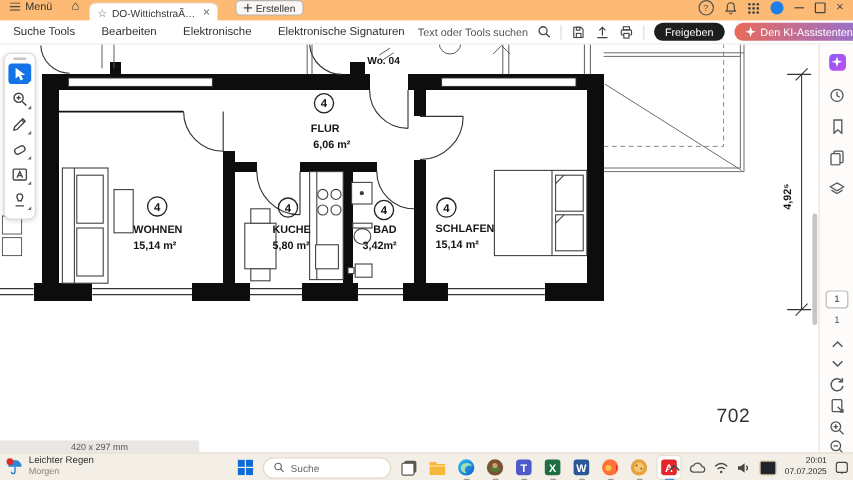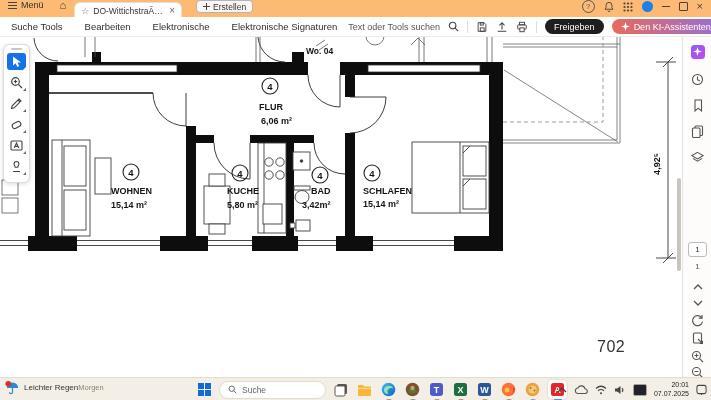--- a/index.html
+++ b/index.html
@@ -44,21 +44,21 @@
   .rb-ico{position:absolute;left:7px;width:15px;height:15px;display:flex;align-items:center;justify-content:center;}
   .ai-chip{width:14px;height:14px;border-radius:3.5px;background:linear-gradient(135deg,#8a5cf6,#c44bf0);display:flex;align-items:center;justify-content:center;}
   .page-box{position:absolute;left:5px;top:206px;width:17px;height:13px;border:1px solid #bbb;border-radius:3px;background:#fff;font-size:8px;color:#333;display:flex;align-items:center;justify-content:center;}
   .page-total{position:absolute;left:0;top:226px;width:29px;text-align:center;font-size:8px;color:#555;}
   .scroll-thumb{position:absolute;left:677px;top:178px;width:4px;height:93px;background:#c9c4bf;border-radius:2px;z-index:11;}
   
   .statusbar{position:absolute;left:0;top:367px;width:166px;height:10px;background:#e9e6e4;display:flex;align-items:center;justify-content:center;font-size:7.5px;color:#555;z-index:12;}
   
   .taskbar{position:absolute;left:0;top:377px;width:711px;height:23px;background:#f4efe6;border-top:1px solid #e3ddd0;z-index:40;}
   .weather{position:absolute;left:5px;top:2px;display:flex;align-items:center;gap:4px;}
-  .weather-txt{display:flex;flex-direction:row;line-height:1.1;}
+  .weather-txt{display:flex;flex-direction:column;line-height:1.1;}
   .weather-t1{font-size:8px;color:#333;}
   .weather-t2{font-size:7.5px;color:#8a8378;}
   .tb-center{position:absolute;left:195px;top:0;height:23px;display:flex;align-items:center;gap:5px;}
   .search-pill{width:97px;height:16px;border-radius:9px;background:#fff;border:1px solid #e2dccd;display:flex;align-items:center;gap:5px;padding-left:8px;}
   .search-pill span{font-size:8.5px;color:#666;}
   .app-ico{position:relative;width:19px;height:19px;display:flex;align-items:center;justify-content:center;border-radius:4px;}
   .app-ico.active{background:#fdfdfc;border:1px solid #e6e0d3;}
   .run-dot{position:absolute;bottom:-1.5px;left:50%;transform:translateX(-50%);width:5px;height:2px;border-radius:1px;background:#a49d90;}
   .run-dot.active{width:8px;background:var(--accent-underline,#4f8fe8);}
   .tray{position:absolute;right:4px;top:0;height:23px;display:flex;align-items:center;gap:7px;}
@@ -295,20 +295,23 @@
         </svg>
     </div>
     <div class="rb-ico" style="top:329px;">
       <svg width="13" height="13" viewBox="0 0 13 13" stroke="#555" fill="none" stroke-width="1.1">
           <circle cx="5.5" cy="5.5" r="4"></circle>
           <path d="M8.6,8.6L12,12M3.6,5.5H7.4"></path>
         </svg>
     </div>
   </div>
 
+  <div class="statusbar">
+    <span>420 x 297 mm</span>
+  </div>
 
   <div class="titlebar">
     <div class="menu-btn">
       <svg width="9" height="7" viewBox="0 0 9 7">
           <path d="M0,0.5H9M0,3.5H9M0,6.5H9" stroke="#444" stroke-width="1"></path>
         </svg>
       <span>Menü</span>
     </div>
     <div class="home-btn">⌂</div>
     <div class="doc-tab">

